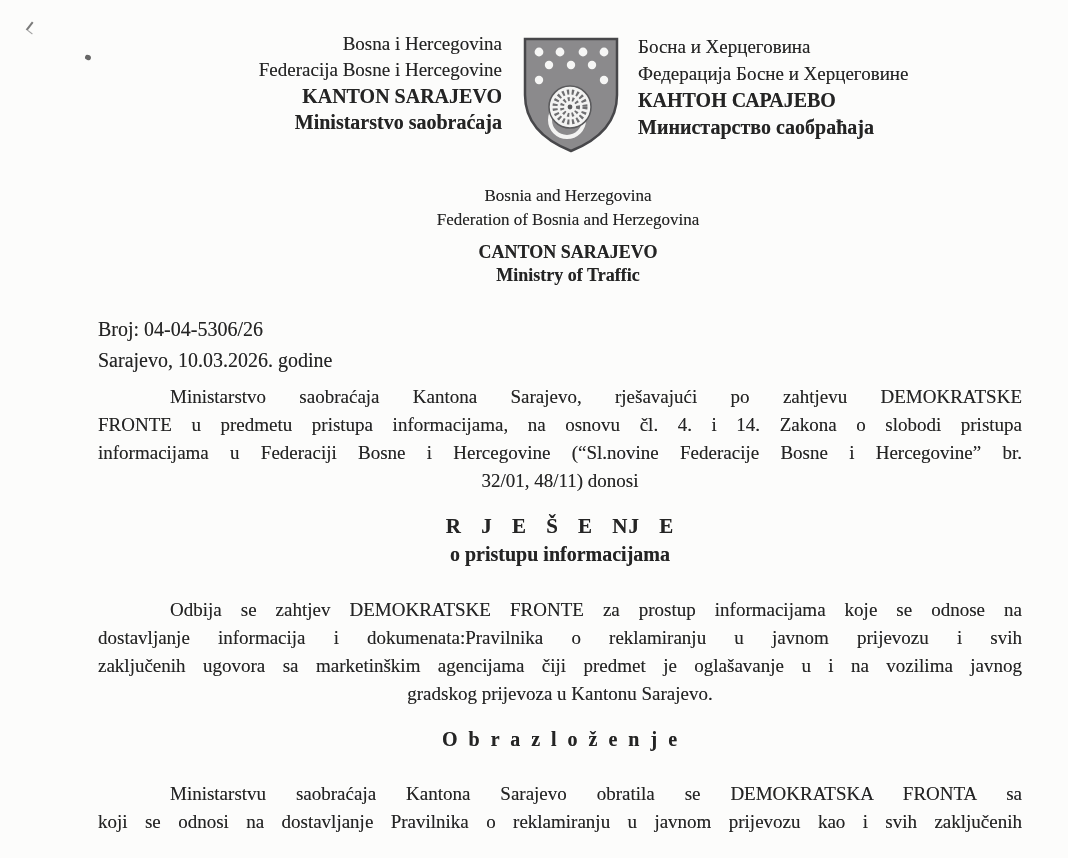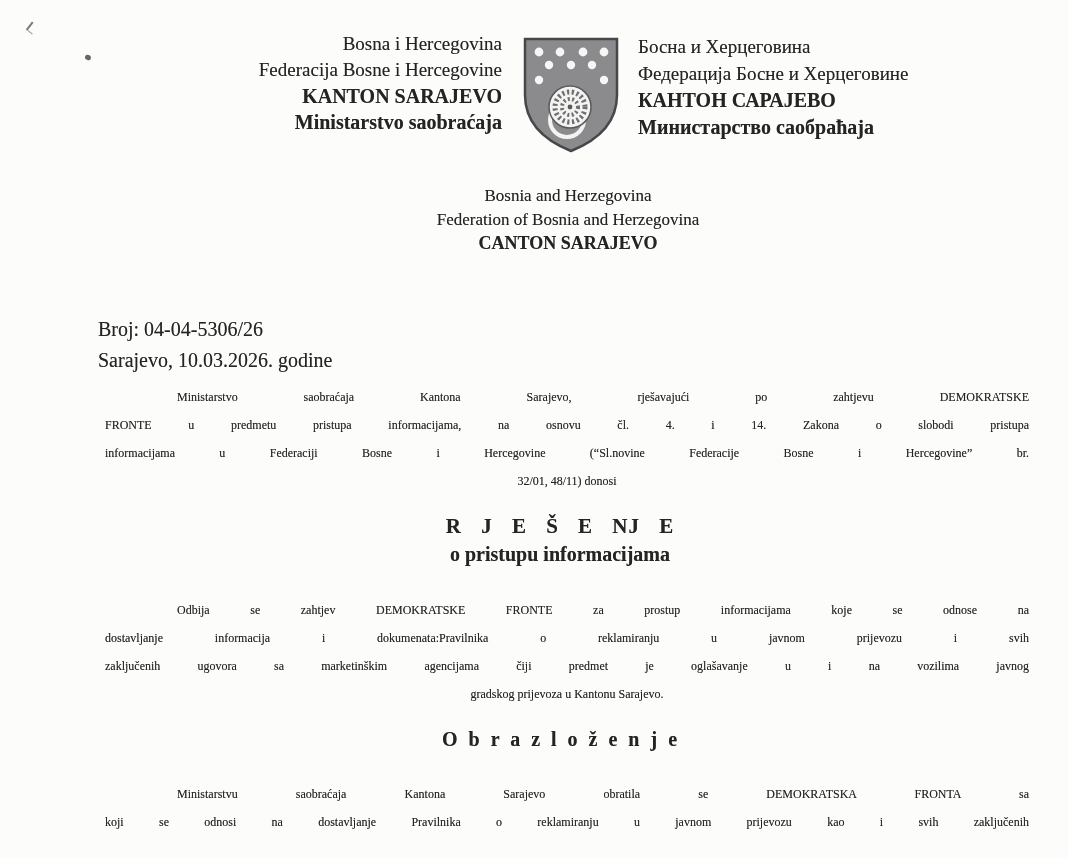--- a/index.html
+++ b/index.html
@@ -19,25 +19,25 @@
   .speck2{position:absolute;left:85px;top:55px;width:6px;height:5px;background:#4c4c4c;border-radius:45% 55% 50% 40%;transform:rotate(20deg);opacity:.85;}
 
   
   .hdr-left{position:absolute;left:160px;top:31px;width:342px;text-align:right;font-size:19px;line-height:26px;}
   .hdr-right{position:absolute;left:638px;top:33px;width:380px;text-align:left;font-size:19px;line-height:27px;}
   .hdr-left .b,.hdr-right .b{font-weight:bold;font-size:20px;}
   .emblem{position:absolute;left:517px;top:32px;width:108px;height:122px;}
 
   .hdr-en{position:absolute;left:333px;top:184px;width:470px;text-align:center;font-size:17px;line-height:24px;}
   .hdr-en .b{font-weight:bold;font-size:18px;line-height:23px;}
-  .hdr-en .grp2{text-align:center;}
+  .hdr-en .grp2{margin-top:9px;text-align:center;}
 
   .meta{position:absolute;left:98px;top:314px;font-size:20px;line-height:31px;}
 
-  .para{position:absolute;left:105px;width:924px;font-size:12px;line-height:28px;}
+  .para{position:absolute;left:98px;width:924px;font-size:19px;line-height:28px;}
   .p1{top:383px;}
   .p2{top:596px;}
   .p3{top:780px;}
   .jline{text-align:justify;text-align-last:justify;-moz-text-align-last:justify;}
   .indent{text-indent:72px;}
   .line{text-align:center;}
 
   .h-center{position:absolute;left:98px;width:924px;text-align:center;}
   .title1{top:512px;text-align:center;}
   .title1 .big{font-weight:bold;font-size:21px;line-height:28px;word-spacing:13px;letter-spacing:1px;}
@@ -88,20 +88,21 @@
     <div>Федерација Босне и Херцеговине</div>
     <div class="b">КАНТОН САРАЈЕВО</div>
     <div class="b">Министарство саобраћаја</div>
   </div>
 
   <div class="hdr-en">
     <div>Bosnia and Herzegovina</div>
     <div>Federation of Bosnia and Herzegovina</div>
     <div class="grp2">
       <div class="b">CANTON SARAJEVO</div>
+      <div class="b">Ministry of Traffic</div>
     </div>
   </div>
 
   <div class="meta">
     <div>Broj: 04-04-5306/26</div>
     <div>Sarajevo, 10.03.2026. godine</div>
   </div>
 
   <div class="para p1">
     <div class="jline indent">Ministarstvo saobraćaja Kantona Sarajevo, rješavajući po zahtjevu DEMOKRATSKE</div>

